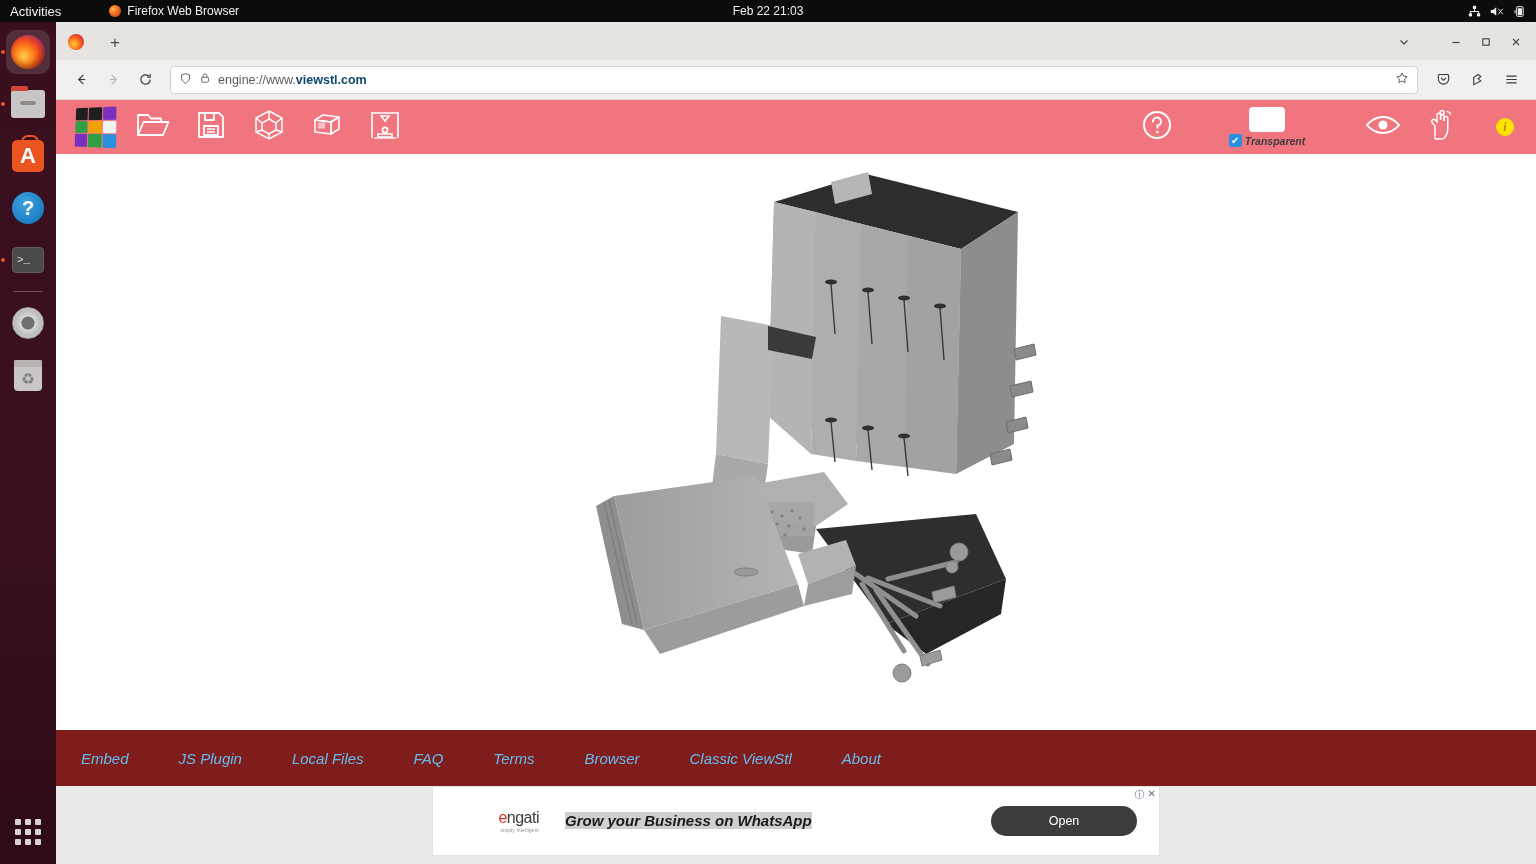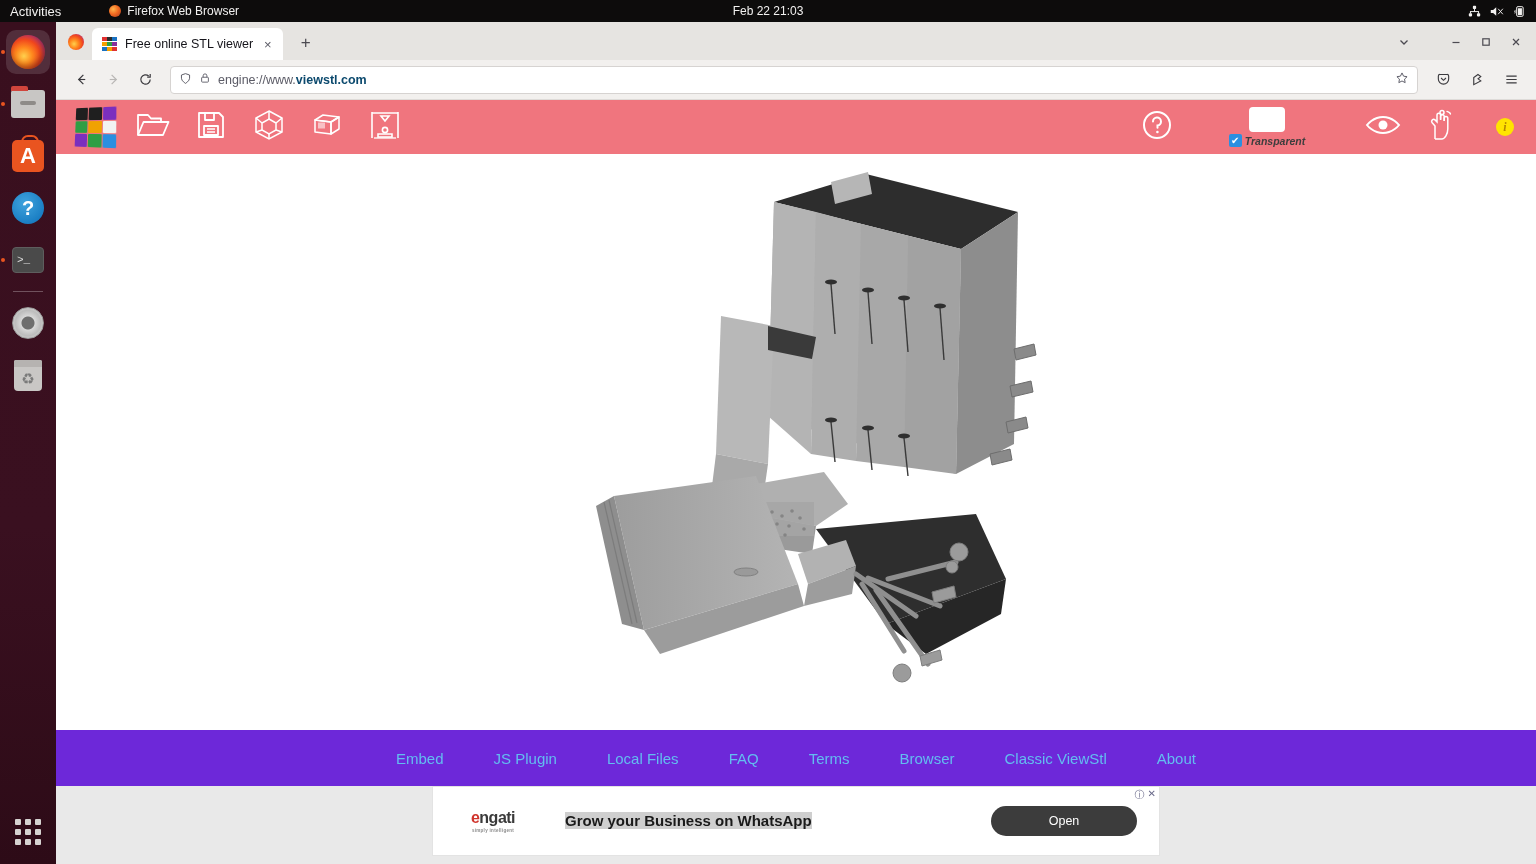--- a/index.html
+++ b/index.html
@@ -202,42 +202,42 @@
     display: flex; align-items: center; justify-content: center;
     margin-left: 26px; margin-right: 14px; font-family: "Liberation Serif", serif;
   }
 
   #viewer {
     height: 576px; background: #fff; position: relative; overflow: hidden;
   }
   #model { position: absolute; left: 0; top: 0; width: 100%; height: 100%; }
 
   #footer-links {
-    height: 56px; background: #6d28d9;
-    display: flex; align-items: center; justify-content: center; gap: 0;
+    height: 56px; background: #7f1d1d;
+    display: flex; align-items: center; justify-content: flex-start; gap: 0; font-style: italic;
   }
   #footer-links a {
     color: #63bdf0; font-size: 15px; text-decoration: none; padding: 0 25px;
   }
 
   #ad-wrap { height: 134px; background: #e9e9e9; display: flex; align-items: flex-start; justify-content: center; }
   #ad {
     width: 728px; height: 70px; margin-top: 0; background: #fff;
     border: 1px solid #e3e3e3; position: relative;
     display: flex; align-items: center; padding: 0 14px;
   }
   #ad .ad-ctrl { position: absolute; top: 1px; right: 3px; font-size: 10px; color: #6a6a8a; display:flex; gap:3px; }
-  .ad-logo { width: 92px; display: flex; flex-direction: column; align-items: center; font-weight: bold; }
+  .ad-logo { width: 92px; display: flex; flex-direction: column; align-items: flex-end; }
   .ad-logo .word { font-size: 16px; color: #3a3a3a; letter-spacing: -0.5px; }
   .ad-logo .word span.e { color: #d0342c; }
   .ad-logo .tagline { font-size: 4.5px; color: #8a8a8a; letter-spacing: .3px; margin-top: 1px; }
   .ad-text { flex: 1; padding-left: 26px; }
   .ad-title {
     font-size: 15px; font-weight: bold; color: #1a1a1a;
-    background: #cfcfcf; display: inline; text-decoration: none;
+    background: #cfcfcf; display: inline; text-decoration: none; font-style: italic;
   }
   .ad-sub { font-size: 11.5px; color: #3c3c3c; margin-top: 4px; }
   .ad-open {
     width: 146px; height: 30px; border-radius: 16px; background: #3c3c3c; color: #fff;
     font-size: 12.5px; display: flex; align-items: center; justify-content: center;
     margin-right: 8px;
   }
 </style>
 </head>
 <body>
@@ -313,35 +313,20 @@
     <i></i>
       <i></i>
       <i></i>
   </div>
 </div>
 
 <div id="ff-window">
 
   <div id="ff-tabbar">
     <span class="ff-logo-small"></span>
-    <div class="tab">
-      <span class="tab-favicon">
-        <i style="background:#e03131"></i>
-          <i style="background:#2b2b2b"></i>
-          <i style="background:#1971c2"></i>
-        <i style="background:#f59f00"></i>
-          <i style="background:#2f9e44"></i>
-          <i style="background:#862e9c"></i>
-        <i style="background:#1971c2"></i>
-          <i style="background:#f59f00"></i>
-          <i style="background:#e03131"></i>
-      </span>
-      <span>Free online STL viewer</span>
-      <span class="tab-close">×</span>
-    </div>
     <span class="tab-newtab">+</span>
     <div class="tabbar-right">
       <span class="win-btn">
         <svg width="12" height="12" viewBox="0 0 12 12" fill="none" stroke="#4c4a51" stroke-width="1.3">
             <path d="M2.5 4.5L6 8l3.5-3.5"></path>
           </svg>
       </span>
       <span class="win-btn" style="margin-left:22px">
         <svg width="12" height="12" viewBox="0 0 12 12" stroke="#4c4a51" stroke-width="1.2">
             <path d="M2.5 6.5h7"></path>

